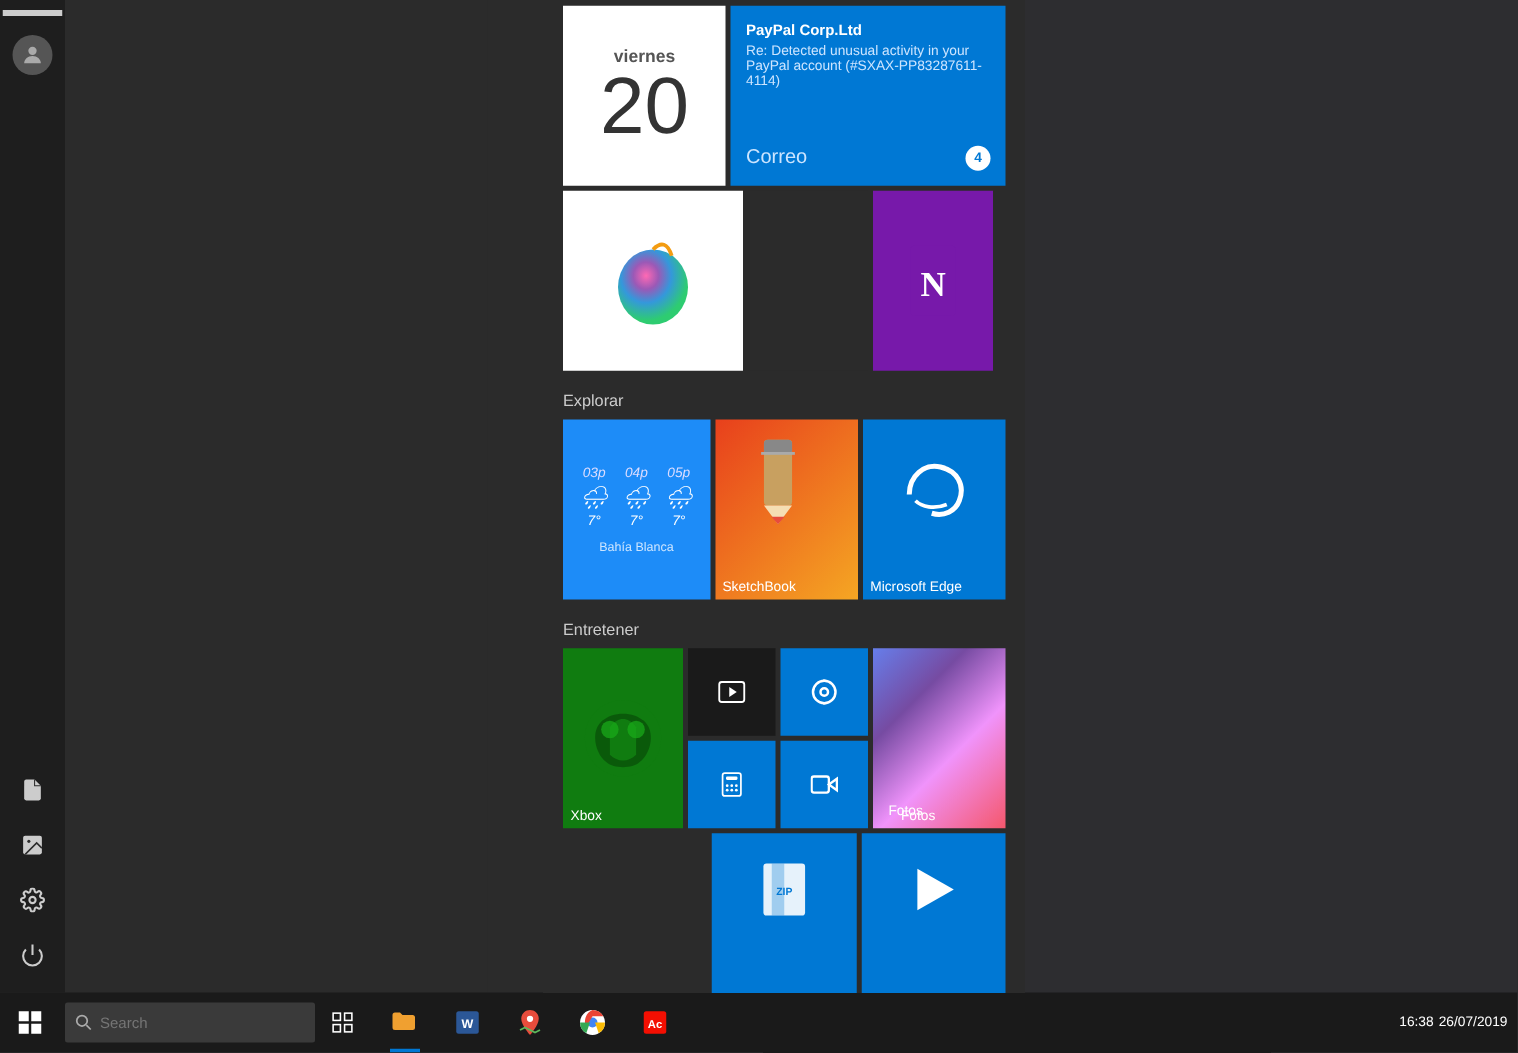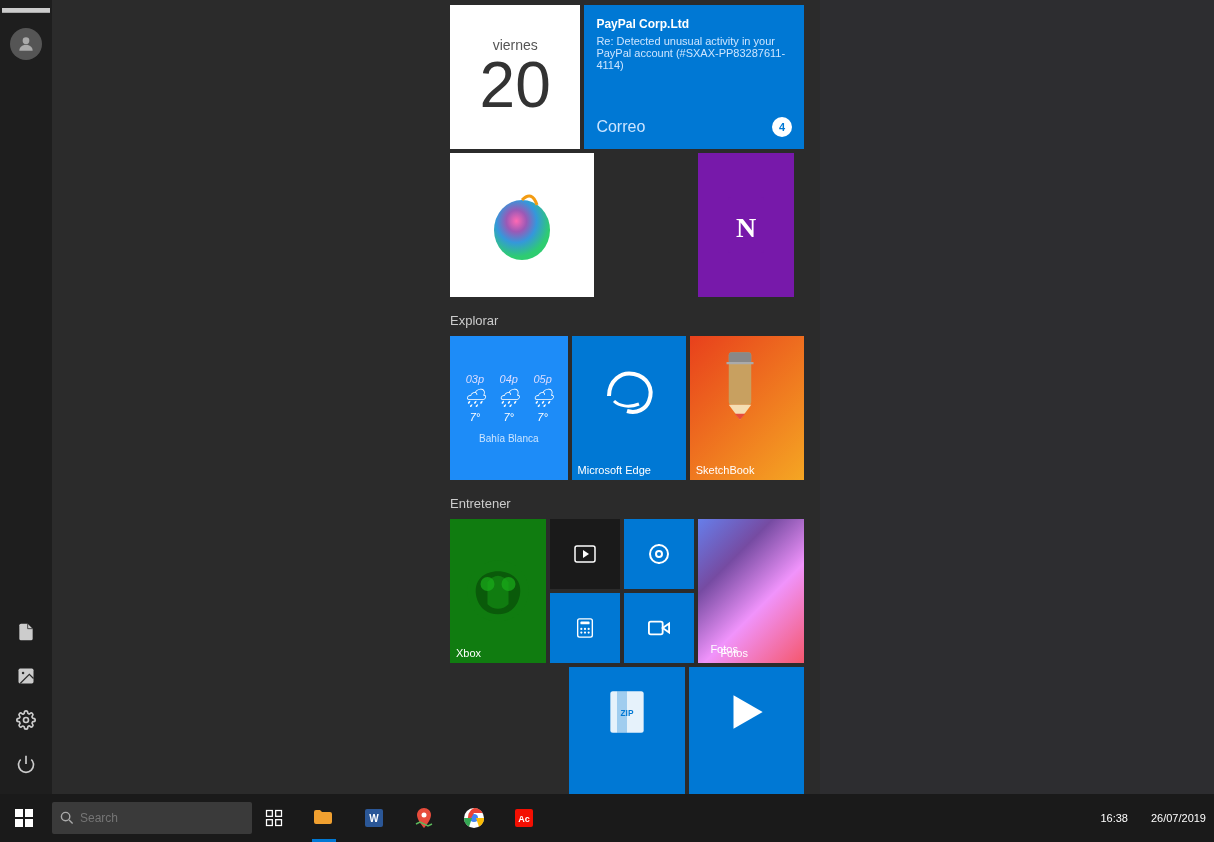--- a/index.html
+++ b/index.html
@@ -79,21 +79,20 @@
       background: #0078d4;
     }
     .taskbar-app svg { width: 24px; height: 24px; }
     .taskbar-right {
       margin-left: auto;
       display: flex;
       align-items: center;
       color: #fff;
       font-size: 11px;
       padding-right: 8px;
-      gap: 19px;
     }
 
     
     .start-menu {
       position: absolute;
       bottom: 48px;
       left: 0;
       width: 820px;
       height: 828px;
       background: #2b2b2b;
@@ -191,21 +190,21 @@
       background: #fff;
       color: #333;
       width: 144px;
       height: 144px;
       display: flex;
       flex-direction: column;
       align-items: center;
       justify-content: center;
       cursor: pointer;
     }
-    .tile-calendar .day-name { font-size: 14px; color: #555; }
+    .tile-calendar .day-name { font-size: 14px; color: #555; font-weight: bold; }
     .tile-calendar .day-num { font-size: 64px; color: #333; font-weight: 400; line-height: 1; }
 
     
     .tile-mail {
       background: #0078d4;
       width: 240px;
       height: 144px;
       padding: 12px;
       cursor: pointer;
       display: flex;
@@ -489,38 +488,38 @@
             </div>
             <div class="weather-col">
               <span class="weather-time">05p</span>
               <span class="weather-icon">🌧</span>
               <span class="weather-temp">7°</span>
             </div>
           </div>
           <div class="weather-location">Bahía Blanca</div>
         </div>
 
-        <div class="tile tile-edge">
-          <svg viewBox="0 0 60 60" width="60" height="60" style="margin: auto; display:block; margin-top:30px;">
-            <path d="M10 30 C10 15 22 5 35 8 C48 11 55 22 50 35 C47 43 38 48 28 45" stroke="#fff" stroke-width="4" fill="none"></path>
-            <path d="M15 35 C20 40 30 42 40 38" stroke="#fff" stroke-width="3" fill="none"></path>
-          </svg>
-          <div class="tile-label">Microsoft Edge</div>
-        </div>
-
         <div class="tile tile-sketchbook">
 
           <svg viewBox="0 0 80 100" width="60" height="80" style="position:absolute; top:10px; left:20px;">
             <rect x="25" y="5" width="30" height="70" rx="4" fill="#c8a060"></rect>
             <rect x="25" y="5" width="30" height="15" rx="4" fill="#888"></rect>
             <polygon points="25,75 55,75 40,95" fill="#f5deb3"></polygon>
             <polygon points="33,87 47,87 40,95" fill="#e74c3c"></polygon>
             <rect x="22" y="18" width="36" height="3" fill="#aaa"></rect>
           </svg>
           <div class="tile-label">SketchBook</div>
+        </div>
+
+        <div class="tile tile-edge">
+          <svg viewBox="0 0 60 60" width="60" height="60" style="margin: auto; display:block; margin-top:30px;">
+            <path d="M10 30 C10 15 22 5 35 8 C48 11 55 22 50 35 C47 43 38 48 28 45" stroke="#fff" stroke-width="4" fill="none"></path>
+            <path d="M15 35 C20 40 30 42 40 38" stroke="#fff" stroke-width="3" fill="none"></path>
+          </svg>
+          <div class="tile-label">Microsoft Edge</div>
         </div>
       </div>
     </div>
 
     <div class="section-block">
       <div class="tiles-section-title">Entretener</div>
 
       <div class="tiles-row">
 
         <div class="tile tile-xbox">

